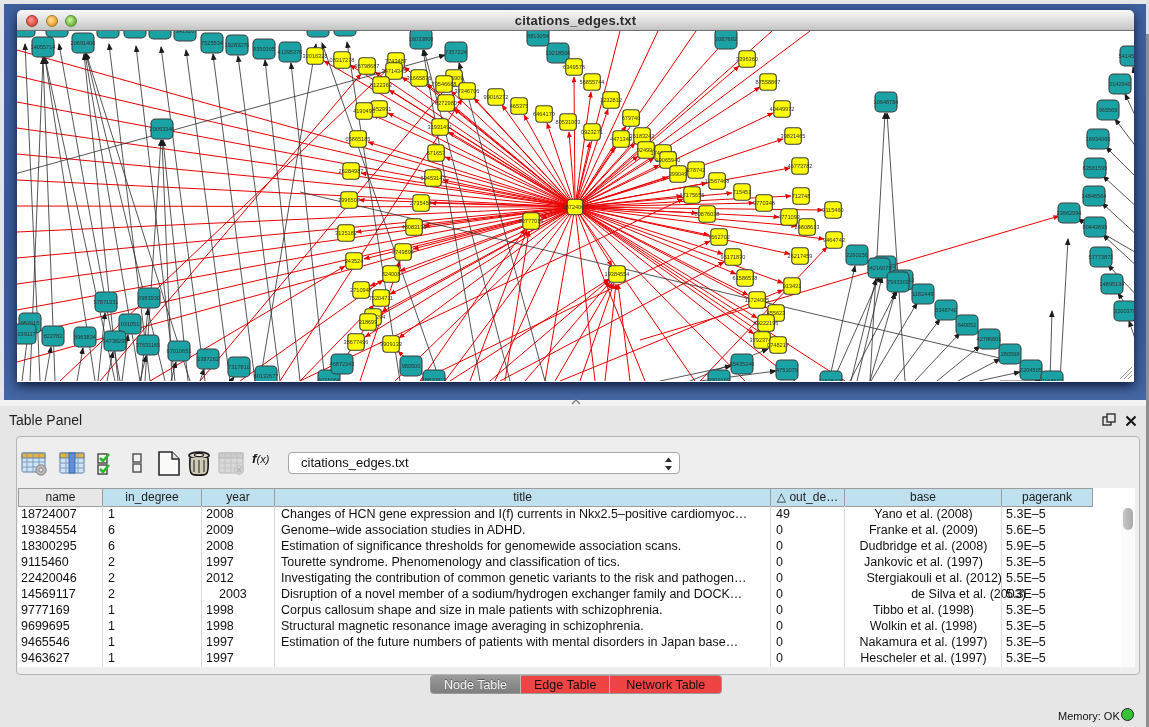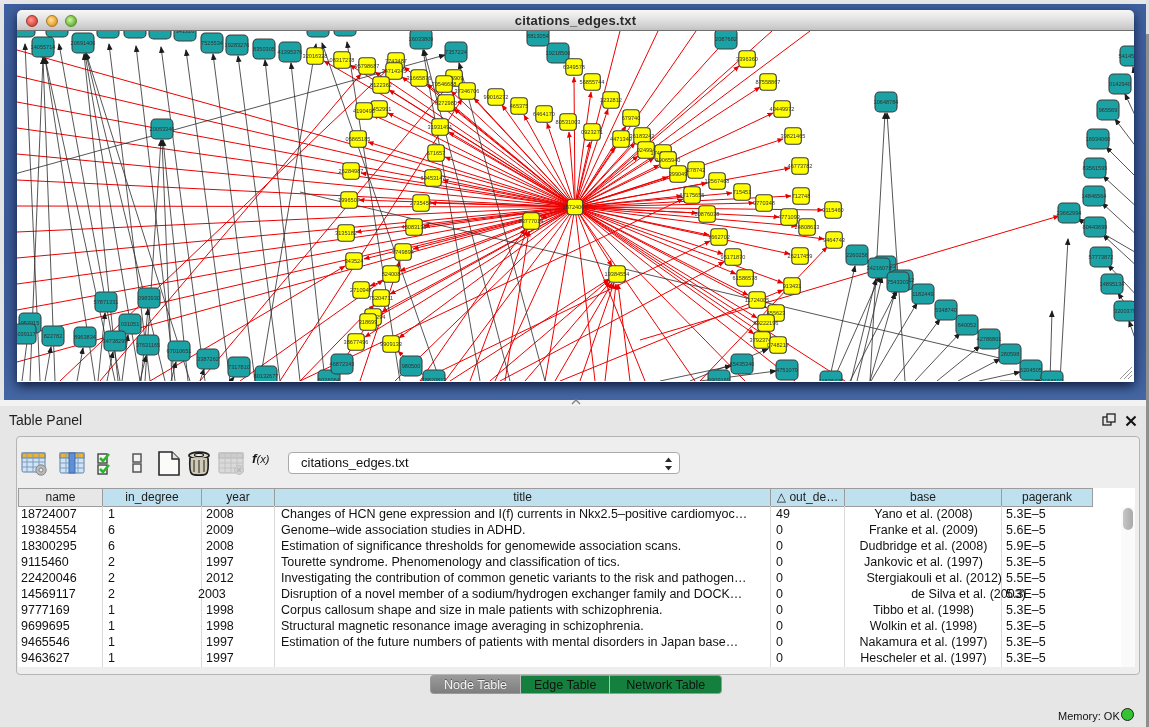--- a/index.html
+++ b/index.html
@@ -37,21 +37,21 @@
  text-align:center;font-size:12px;color:#1d1d1d;line-height:17px}
 .hb{background:#bfe0ef}
 .hg{background:#e7e7e7;border-left:1px solid #9c9c9c}
 .row{position:absolute;left:0;width:1117px;height:16px}
 .c{position:absolute;top:0;height:16px;font-size:12.5px;color:#111;line-height:16px;
  white-space:nowrap;overflow:hidden}
 .vsep{position:absolute;top:18px;bottom:0;width:1px;background:#d9d9d9}
 #vsb{position:absolute;left:1103px;top:19px;width:14px;height:161px;background:#fafafa}
 #vsb .th{position:absolute;left:2px;top:1px;width:10px;height:22px;border-radius:5px;background:linear-gradient(90deg,#c6c6c6,#a9a9a9)}
 #tabs{position:absolute;left:430px;top:269px;height:19px;font-size:12.5px}
-.seg{position:relative;float:left;height:19px;line-height:18px;padding:0 13px;background:#15803d;
+.seg{position:relative;float:left;height:19px;line-height:18px;padding:0 13px;background:#ef4444;
  border-top:1px solid #9a9a9a;border-bottom:1px solid #9a9a9a;border-right:1px solid #bcbcbc;color:#111}
 .seg.first{border-radius:4px 0 0 4px;border-left:1px solid #9a9a9a;
  background:linear-gradient(#9a9a9a,#7e7e7e);color:#f2f2f2;text-shadow:0 -1px 0 #555}
 .seg.last{border-radius:0 4px 4px 0;border-right:1px solid #9a9a9a;padding:0 16px}
 #mem{position:absolute;left:1058px;top:304px;font-size:11px;color:#111;white-space:nowrap}
 #memdot{position:absolute;left:1121px;top:302px;width:13px;height:13px;border-radius:50%;
  background:#35c335;border:1.5px solid #222}
 #nub{position:absolute;left:571px;top:399px;width:10px;height:6px;color:#787878;font-size:6px;line-height:6px}
 </style></head>
 <body>
@@ -695,21 +695,21 @@
         <div class="c" style="left:90px;width:93px">2</div>
         <div class="c" style="left:188px;width:68px">2012</div>
         <div class="c" style="left:263px;width:489px">Investigating the contribution of common genetic variants to the risk and pathogen…</div>
         <div class="c" style="left:758px;width:68px">0</div>
         <div class="c" style="left:827px;width:157px;text-align:right">Stergiakouli et al. (2012)</div>
         <div class="c" style="left:988px;width:42px">5.5E–5</div>
       </div>
 <div class="row" style="top:98px">
         <div class="c" style="left:3px;width:81px">14569117</div>
         <div class="c" style="left:90px;width:93px">2</div>
-        <div class="c" style="left:180px;width:68px">2003</div>
+        <div class="c" style="left:201px;width:68px">2003</div>
         <div class="c" style="left:263px;width:489px">Disruption of a novel member of a sodium/hydrogen exchanger family and DOCK…</div>
         <div class="c" style="left:758px;width:68px">0</div>
         <div class="c" style="left:872px;width:157px;text-align:center">de Silva et al. (2003)</div>
         <div class="c" style="left:988px;width:42px">5.3E–5</div>
       </div>
 <div class="row" style="top:114px">
         <div class="c" style="left:3px;width:81px">9777169</div>
         <div class="c" style="left:90px;width:93px">1</div>
         <div class="c" style="left:188px;width:68px">1998</div>
         <div class="c" style="left:263px;width:489px">Corpus callosum shape and size in male patients with schizophrenia.</div>

